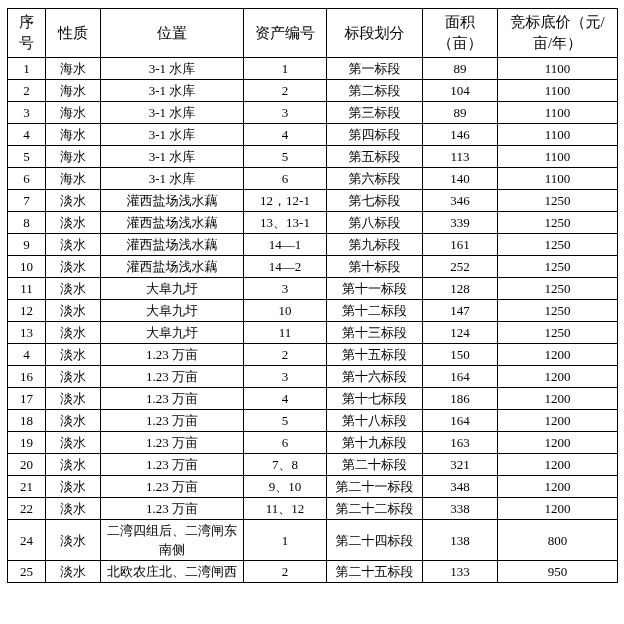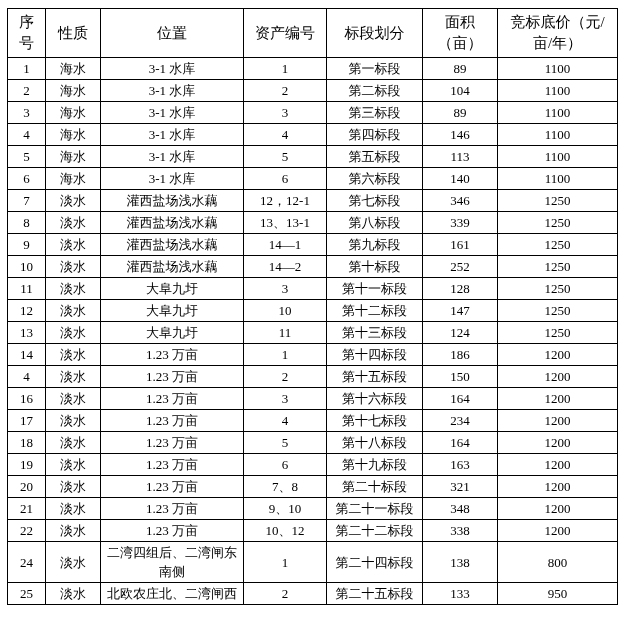--- a/index.html
+++ b/index.html
@@ -190,29 +190,20 @@
         <tr>
           <td>13</td>
           <td>淡水</td>
           <td>大阜九圩</td>
           <td>11</td>
           <td>第十三标段</td>
           <td>124</td>
           <td>1250</td>
         </tr>
         <tr>
-          <td>14</td>
-          <td>淡水</td>
-          <td>1.23 万亩</td>
-          <td>1</td>
-          <td>第十四标段</td>
-          <td>186</td>
-          <td>1200</td>
-        </tr>
-        <tr>
           <td>4</td>
           <td>淡水</td>
           <td>1.23 万亩</td>
           <td>2</td>
           <td>第十五标段</td>
           <td>150</td>
           <td>1200</td>
         </tr>
         <tr>
           <td>16</td>
@@ -222,21 +213,21 @@
           <td>第十六标段</td>
           <td>164</td>
           <td>1200</td>
         </tr>
         <tr>
           <td>17</td>
           <td>淡水</td>
           <td>1.23 万亩</td>
           <td>4</td>
           <td>第十七标段</td>
-          <td>234</td>
+          <td>186</td>
           <td>1200</td>
         </tr>
         <tr>
           <td>18</td>
           <td>淡水</td>
           <td>1.23 万亩</td>
           <td>5</td>
           <td>第十八标段</td>
           <td>164</td>
           <td>1200</td>
@@ -265,21 +256,21 @@
           <td>1.23 万亩</td>
           <td>9、10</td>
           <td>第二十一标段</td>
           <td>348</td>
           <td>1200</td>
         </tr>
         <tr>
           <td>22</td>
           <td>淡水</td>
           <td>1.23 万亩</td>
-          <td>10、12</td>
+          <td>11、12</td>
           <td>第二十二标段</td>
           <td>338</td>
           <td>1200</td>
         </tr>
         <tr>
           <td>24</td>
           <td>淡水</td>
           <td>二湾四组后、二湾闸东南侧</td>
           <td>1</td>
           <td>第二十四标段</td>

